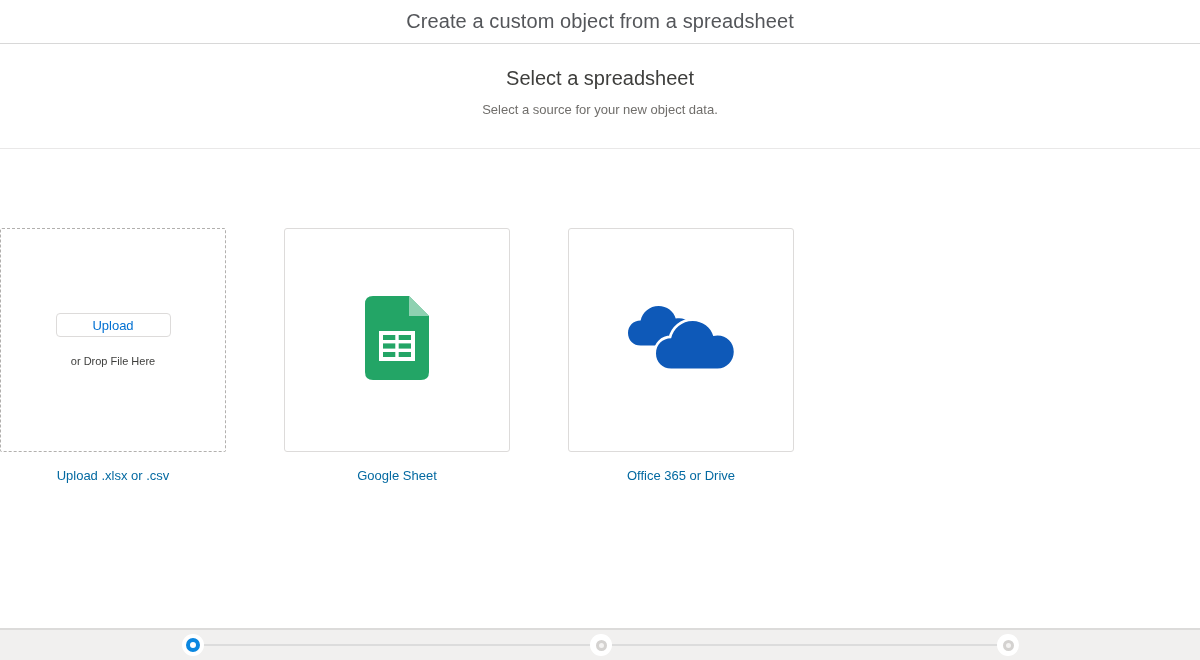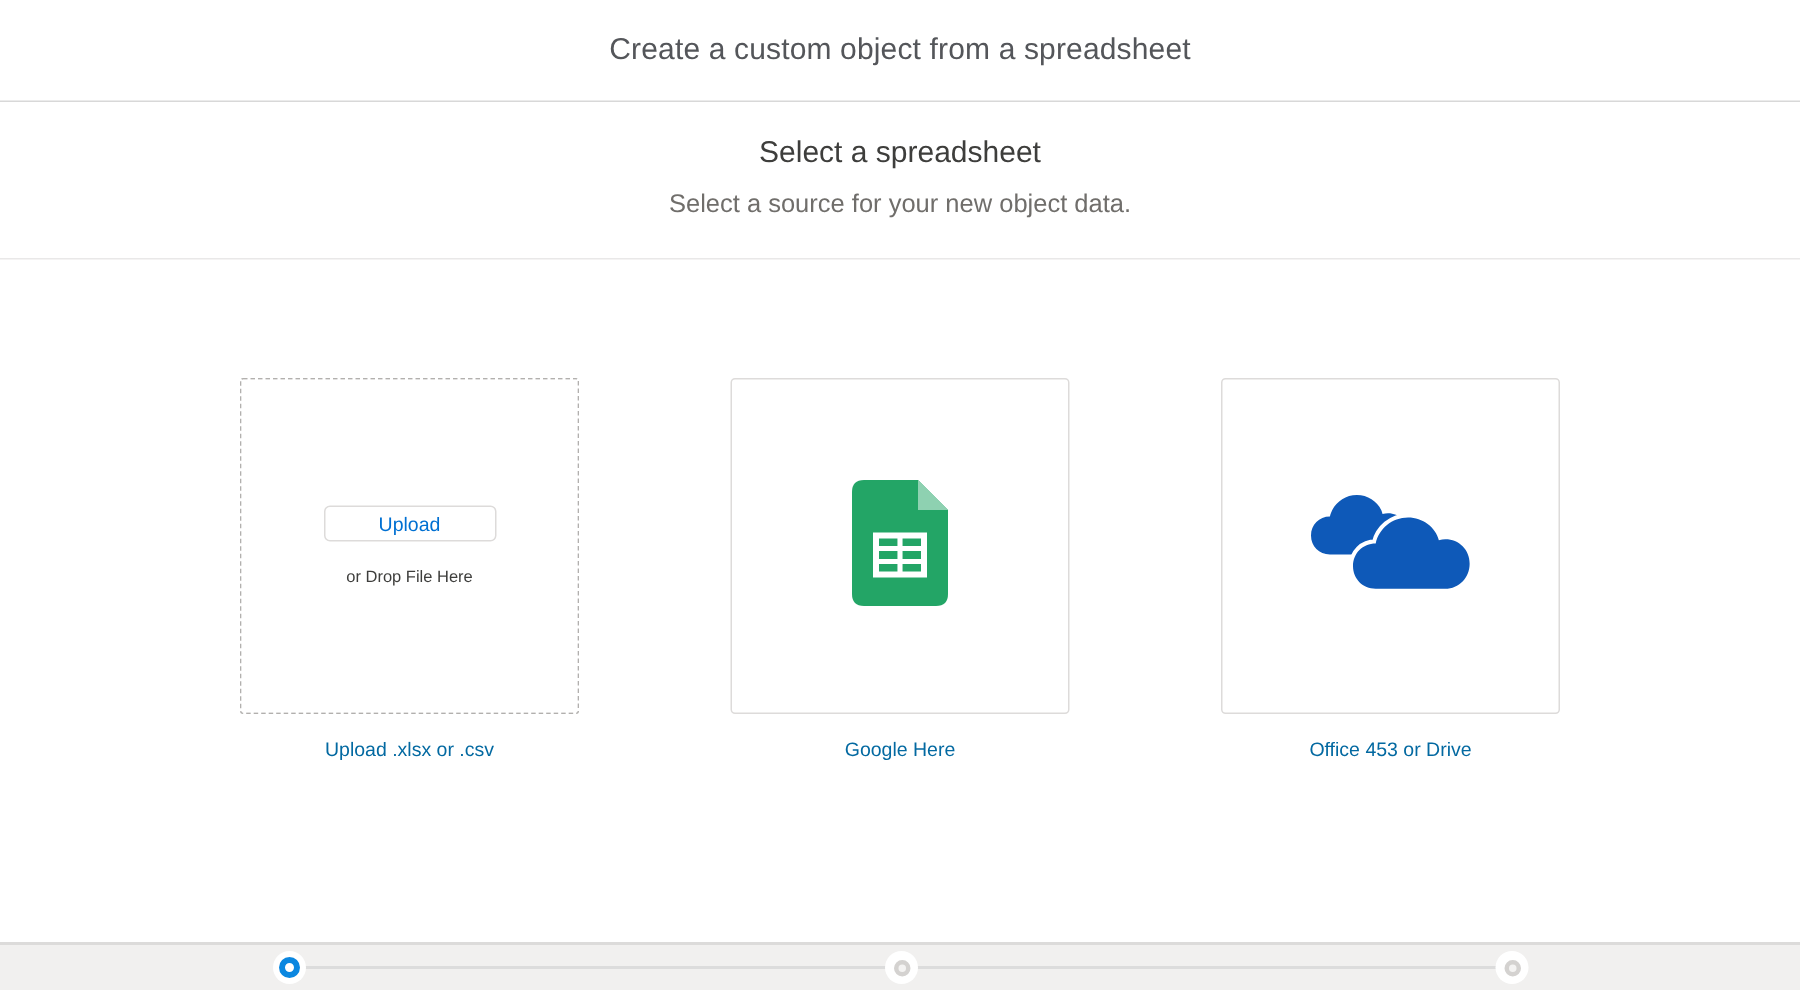--- a/index.html
+++ b/index.html
@@ -7,21 +7,21 @@
   body {
     position: relative;
     font-family: "Liberation Sans", sans-serif;
     background: #ffffff;
     overflow: hidden;
     color: #3e3e3c;
   }
 
   
   .page-header {
-    height: 68px;
+    height: 44px;
     display: flex;
     align-items: center;
     justify-content: center;
     border-bottom: 1px solid #d8d8d8;
   }
   .page-header h1 {
     font-size: 20px;
     font-weight: 400;
     color: #54565a;
     letter-spacing: 0.1px;
@@ -34,30 +34,30 @@
     padding-top: 23px;
     border-bottom: 1px solid #e9e8e8;
   }
   .section-intro h2 {
     font-size: 20px;
     font-weight: 400;
     color: #3e3e3c;
   }
   .section-intro p {
     margin-top: 12px;
-    font-size: 17px;
+    font-size: 13px;
     color: #706e6b;
   }
 
   
   .cards-row {
     margin-top: 79px;
     display: flex;
-    justify-content: center;
-    gap: 101px;
+    justify-content: flex-start;
+    gap: 58px;
   }
   .card-col { width: 226px; }
   .source-card {
     width: 226px;
     height: 224px;
     background: #ffffff;
     border: 1px solid #dddbda;
     border-radius: 3px;
     display: flex;
     flex-direction: column;
@@ -169,35 +169,35 @@
           <path d="M44 0 L64 20 L44 20 Z" fill="#8ED1B1"></path>
           <g stroke="#ffffff" fill="none">
             <rect x="16" y="37" width="32" height="26" stroke-width="4"></rect>
             <line x1="32" y1="37" x2="32" y2="63" stroke-width="3.4"></line>
             <line x1="16" y1="45.7" x2="48" y2="45.7" stroke-width="3.4"></line>
             <line x1="16" y1="54.3" x2="48" y2="54.3" stroke-width="3.4"></line>
           </g>
         </svg>
       </span>
     </div>
-    <div class="card-caption">Google Here</div>
+    <div class="card-caption">Google Sheet</div>
   </div>
 
   <div class="card-col">
     <div class="source-card">
       <span>
         <svg width="110" height="64" viewBox="0 0 110 64">
 
           <path transform="translate(2,0) scale(0.9)" fill="#0e59b8" d="M14 44 C6 44 0 38 0 30 C0 22 6 16 14 16 C16 7 24 0 34 0 C43 0 51 6 53 14 C54.3 13.7 55.8 13.5 57 13.5 C65.5 13.5 72 20 72 28.5 C72 37 65.5 44 57 44 Z"></path>
 
           <path transform="translate(30,15) scale(1.08)" fill="#0e59b8" stroke="#ffffff" stroke-width="5" paint-order="stroke" stroke-linejoin="round" d="M14 44 C6 44 0 38 0 30 C0 22 6 16 14 16 C16 7 24 0 34 0 C43 0 51 6 53 14 C54.3 13.7 55.8 13.5 57 13.5 C65.5 13.5 72 20 72 28.5 C72 37 65.5 44 57 44 Z"></path>
         </svg>
       </span>
     </div>
-    <div class="card-caption">Office 453 or Drive</div>
+    <div class="card-caption">Office 365 or Drive</div>
   </div>
 
 </div>
 
 <footer class="footer-bar">
   <div class="progress">
     <div class="progress-track"></div>
 
   <div class="step-dot active"></div>
       <div class="step-dot inactive"></div>

